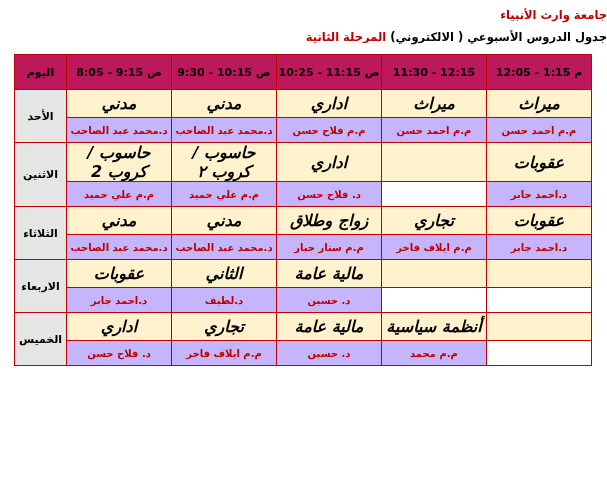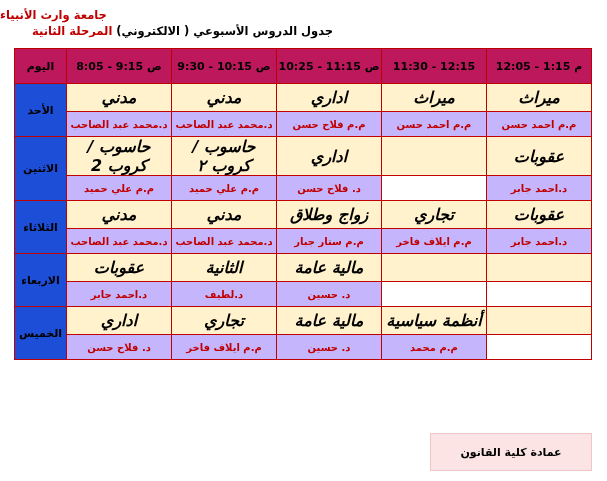--- a/index.html
+++ b/index.html
@@ -16,21 +16,21 @@
   }
   .page {
     width: 607px;
     height: 481px;
     position: relative;
     box-sizing: border-box;
   }
 
   
   .header {
-    text-align: left;
+    text-align: right;
     padding-top: 8px;
   }
   .univ-line {
     color: #c00000;
     font-weight: bold;
     font-size: 11.5px;
     line-height: 15px;
   }
   .college-line {
     color: #c00000;
@@ -40,20 +40,21 @@
   }
   .term-line {
     margin-top: 7px;
     font-size: 11.5px;
     font-weight: bold;
     line-height: 16px;
   }
   .term-line .blk { color: #000000; }
   .term-line .red { color: #c00000; }
   .schedule-line {
+    margin-top: 6px;
     font-size: 11.5px;
     font-weight: bold;
     line-height: 16px;
     color: #000000;
     padding-left: 32px;
   }
   .schedule-line .red { color: #c00000; }
 
   
   .table-wrap {
@@ -82,21 +83,21 @@
     color: #000000;
     background: #be185d;
   }
   thead th.daycol-h {
     font-size: 11px;
   }
   td.day {
     font-size: 11px;
     font-weight: bold;
     color: #000000;
-    background: #1d4ed8;
+    background: #e5e5e5;
   }
   td.subject {
     height: 27px;
     font-size: 16px;
     font-weight: bold;
     color: #000000;
     background: #fff2cc;
     font-style: italic;
   }
   td.teacher {
@@ -209,21 +210,21 @@
           <td class="teacher">م.م ايلاف فاخر</td>
           <td class="teacher">م.م ستار جبار</td>
           <td class="teacher">د.محمد عبد الصاحب</td>
           <td class="teacher">د.محمد عبد الصاحب</td>
         </tr>
 
         <tr>
           <td class="subject empty-sub"></td>
           <td class="subject empty-sub"></td>
           <td class="subject">مالية عامة</td>
-          <td class="subject">الثانية</td>
+          <td class="subject">الثاني</td>
           <td class="subject">عقوبات</td>
           <td class="day" rowspan="2">الاربعاء</td>
         </tr>
         <tr>
           <td class="teacher empty"></td>
           <td class="teacher empty"></td>
           <td class="teacher">د. حسين</td>
           <td class="teacher">د.لطيف</td>
           <td class="teacher">د.احمد جابر</td>
         </tr>
@@ -240,17 +241,14 @@
           <td class="teacher empty"></td>
           <td class="teacher">م.م محمد</td>
           <td class="teacher">د. حسين</td>
           <td class="teacher">م.م ايلاف فاخر</td>
           <td class="teacher">د. فلاح حسن</td>
         </tr>
       </tbody>
     </table>
   </div>
 
-  <div class="footer">
-    <span>عمادة كلية القانون</span>
-  </div>
 
 </div>
 
 </body></html>

